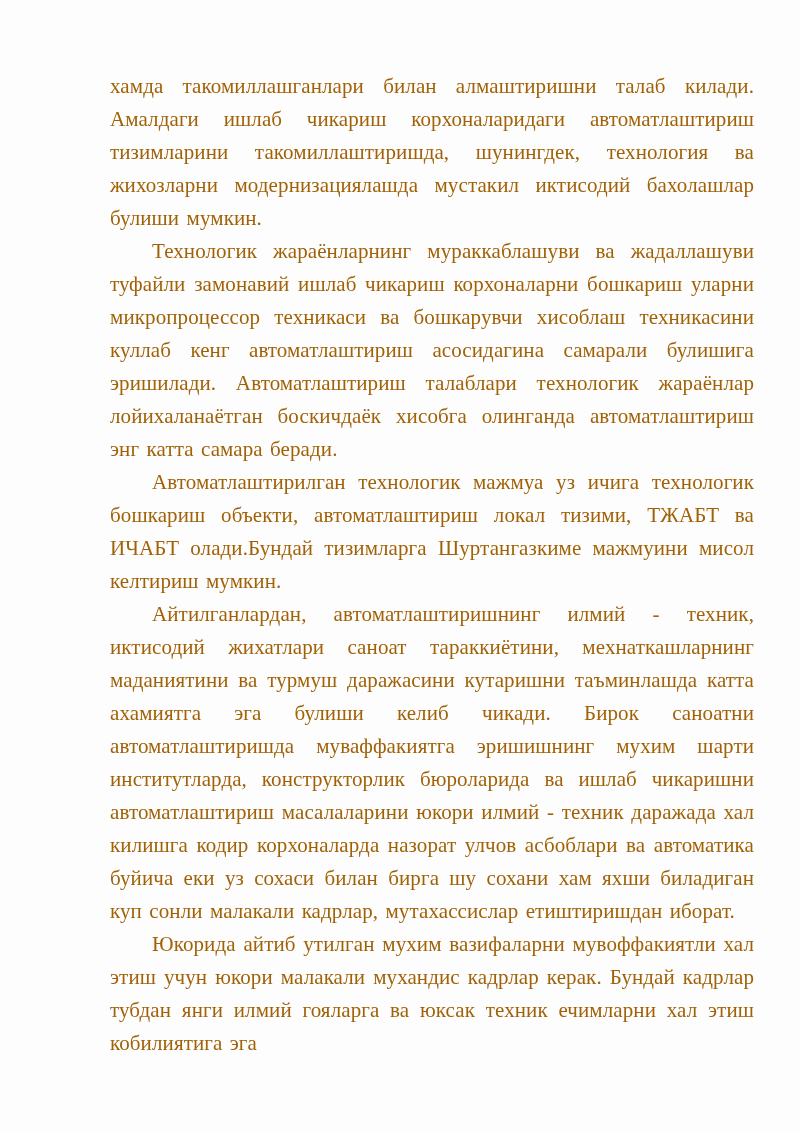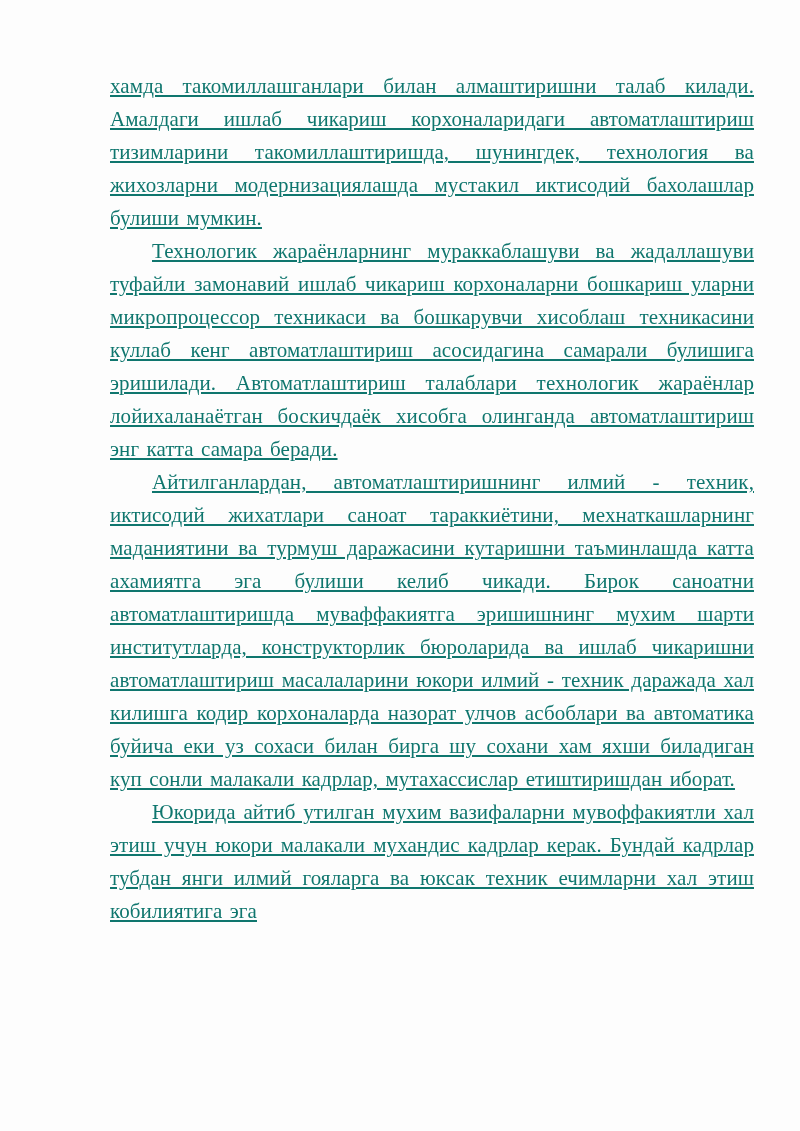--- a/index.html
+++ b/index.html
@@ -17,33 +17,33 @@
     overflow: hidden;
   }
   .textblock {
     width: 644px;
   }
   .textblock p {
     margin: 0;
     font-family: "Liberation Serif", "DejaVu Serif", serif;
     font-size: 21px;
     line-height: 33px;
-    color: #0f766e;
+    color: #a16207;
     text-align: justify;
     word-spacing: 2px;
     letter-spacing: 0.1px;
-    text-decoration: underline;
   }
   .textblock p.indent {
     text-indent: 42px;
   }
 </style>
 </head>
 <body>
 
 <div class="page">
   <div class="textblock">
     <p>хамда такомиллашганлари билан алмаштиришни талаб килади. Амалдаги ишлаб чикариш корхоналаридаги автоматлаштириш тизимларини такомиллаштиришда, шунингдек, технология ва жихозларни модернизациялашда мустакил иктисодий бахолашлар булиши мумкин.</p>
     <p class="indent">Технологик жараёнларнинг мураккаблашуви ва жадаллашуви туфайли замонавий ишлаб чикариш корхоналарни бошкариш уларни микропроцессор техникаси ва бошкарувчи хисоблаш техникасини куллаб кенг автоматлаштириш асосидагина самарали булишига эришилади. Автоматлаштириш талаблари технологик жараёнлар лойихаланаётган боскичдаёк хисобга олинганда автоматлаштириш энг катта самара беради.</p>
+    <p class="indent">Автоматлаштирилган технологик мажмуа уз ичига технологик бошкариш объекти, автоматлаштириш локал тизими, ТЖАБТ ва ИЧАБТ олади.Бундай тизимларга Шуртангазкиме мажмуини мисол келтириш мумкин.</p>
     <p class="indent">Айтилганлардан, автоматлаштиришнинг илмий - техник, иктисодий жихатлари саноат тараккиётини, мехнаткашларнинг маданиятини ва турмуш даражасини кутаришни таъминлашда катта ахамиятга эга булиши келиб чикади. Бирок саноатни автоматлаштиришда муваффакиятга эришишнинг мухим шарти институтларда, конструкторлик бюроларида ва ишлаб чикаришни автоматлаштириш масалаларини юкори илмий - техник даражада хал килишга кодир корхоналарда назорат улчов асбоблари ва автоматика буйича еки уз сохаси билан бирга шу сохани хам яхши биладиган куп сонли малакали кадрлар, мутахассислар етиштиришдан иборат.</p>
     <p class="indent">Юкорида айтиб утилган мухим вазифаларни мувоффакиятли хал этиш учун юкори малакали мухандис кадрлар керак. Бундай кадрлар тубдан янги илмий гояларга ва юксак техник ечимларни хал этиш кобилиятига эга</p>
   </div>
 </div>
 
 </body></html>

